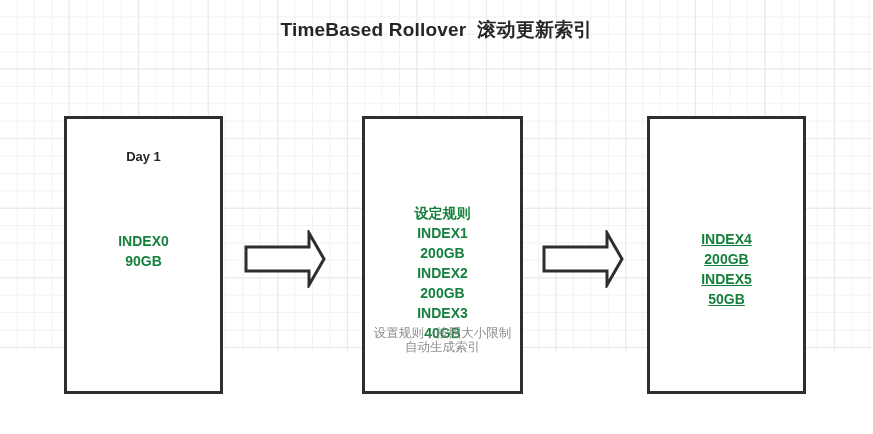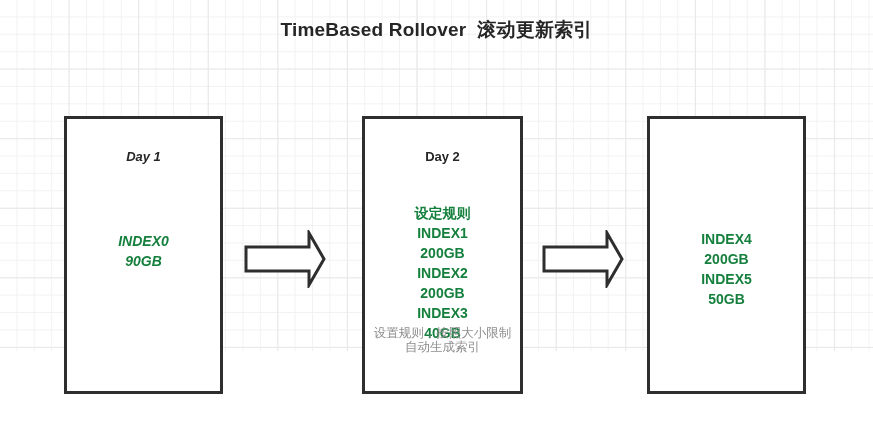--- a/index.html
+++ b/index.html
@@ -43,21 +43,21 @@
     letter-spacing: 0.2px;
     white-space: pre;
   }
 
   .day-box {
     position: absolute;
     box-sizing: border-box;
     background: #ffffff;
     border: 3px solid #2e2e2e;
   }
-  #box-day-1 { left: 64px;  top: 116px; width: 159px; height: 278px; font-style: italic; }
+  #box-day-1 { left: 64px;  top: 116px; width: 159px; height: 278px; }
   #box-day-2 { left: 362px; top: 116px; width: 161px; height: 278px; }
   #box-day-3 { left: 647px; top: 116px; width: 159px; height: 278px; }
 
   .box-title {
     position: absolute;
     left: 0;
     width: 100%;
     text-align: center;
     font-size: 13px;
     font-weight: bold;
@@ -72,21 +72,21 @@
     left: 0;
     width: 100%;
     text-align: center;
     font-size: 14px;
     font-weight: bold;
     color: #15803d;
     line-height: 20px;
   }
   #lines-day-1 { top: 112px; }
   #lines-day-2 { top: 84px; }
-  #lines-day-3 { top: 110px; }
+  #lines-day-3 { top: 110px; text-decoration: underline; }
 
   .box-note {
     position: absolute;
     left: 6px;
     width: calc(100% - 12px);
     text-align: center;
     font-size: 12.5px;
     color: #8d8d8d;
     line-height: 14px;
   }
@@ -111,21 +111,20 @@
 90GB</div>
   </div>
 
   <div class="arrow" id="arrow-1">
     <svg width="84" height="58" viewBox="0 0 84 58" xmlns="http://www.w3.org/2000/svg">
       <polygon points="3,17 66,17 66,3 81,29 66,55 66,41 3,41" fill="#ffffff" stroke="#2e2e2e" stroke-width="3" stroke-linejoin="miter"></polygon>
     </svg>
   </div>
 
   <div class="day-box" id="box-day-2">
-    <div class="box-title">Day 2</div>
     <div class="box-lines" id="lines-day-2" style="white-space: pre-line;">设定规则
 INDEX1
 200GB
 INDEX2
 200GB
 INDEX3
 40GB</div>
     <div class="box-note" id="note-day-2">设置规则，按照大小限制自动生成索引</div>
   </div>
 

